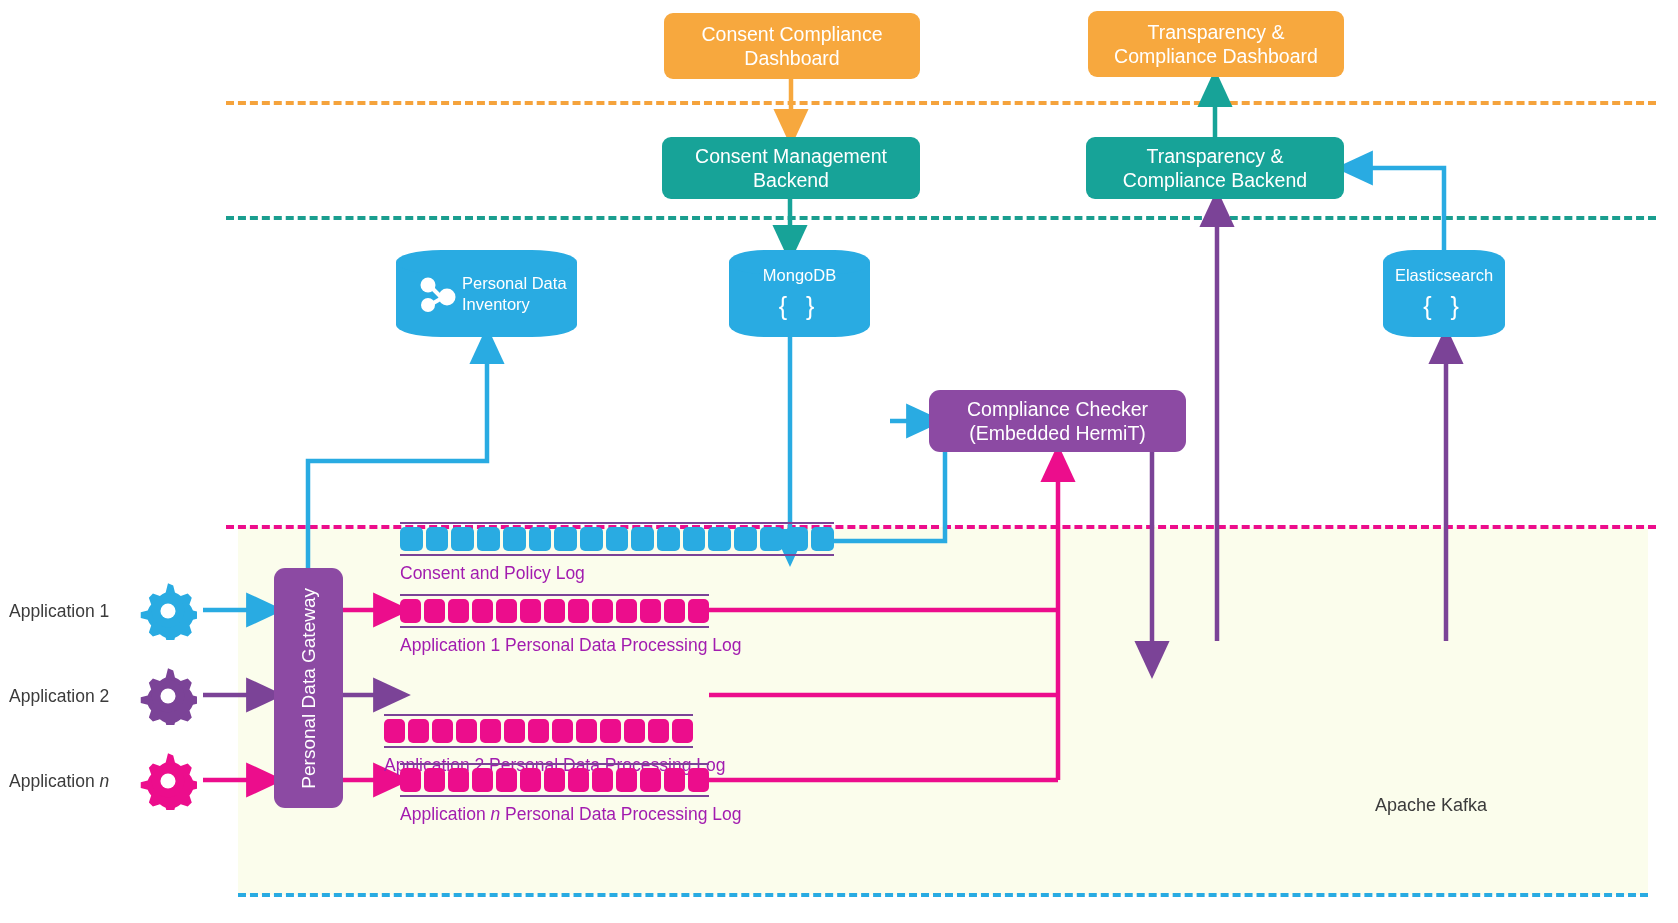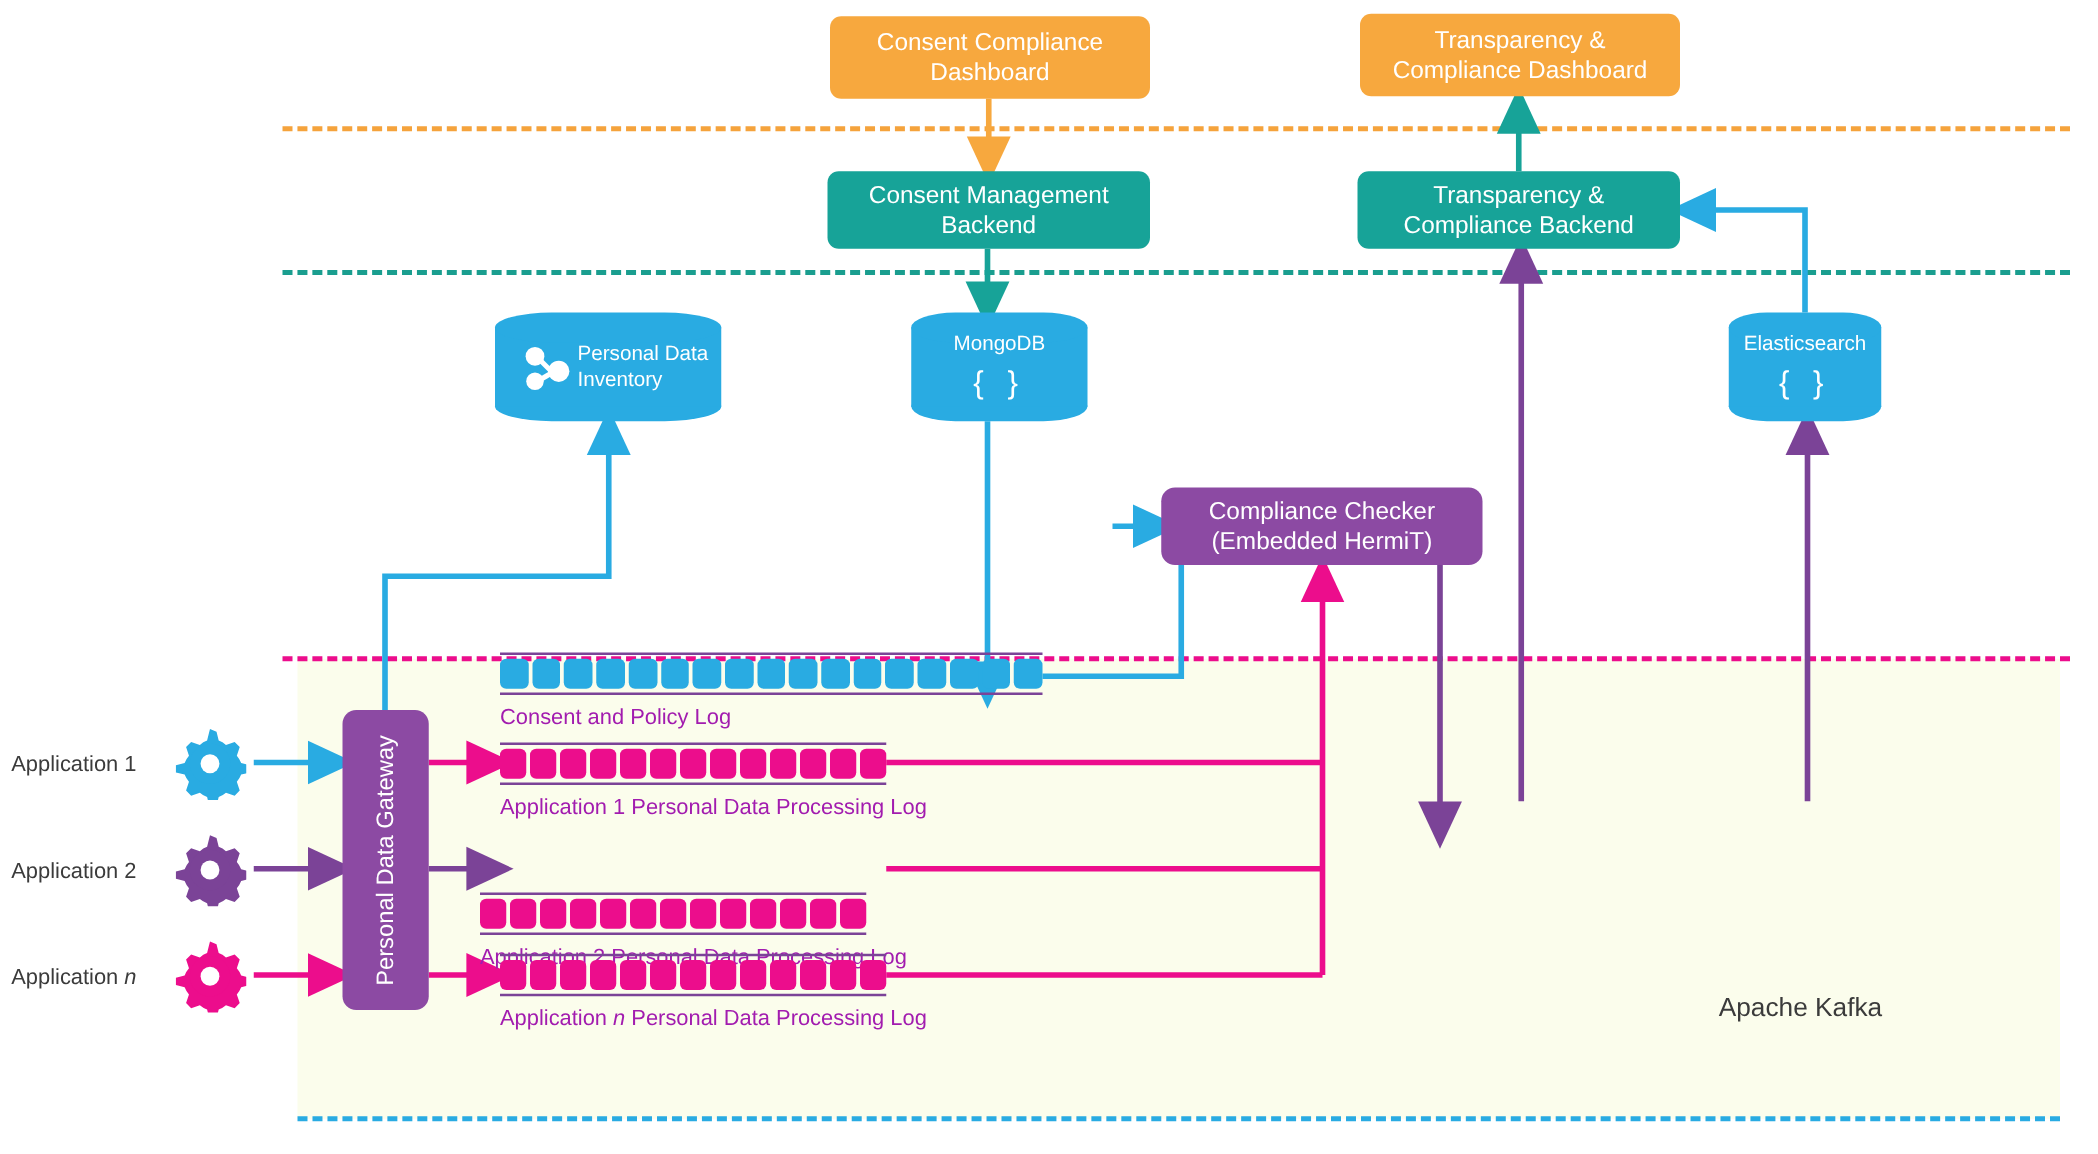--- a/index.html
+++ b/index.html
@@ -132,21 +132,21 @@
   .log .caption i{ font-style:italic;}
 
   #log-consent{ left:400px; top:522px; width:434px;}
   #log-app1{ left:400px; top:594px; width:309px;}
   #log-app2{ left:384px; top:676px; width:309px;margin-top:38px;}
   #log-app3{ left:400px; top:763px; width:309px;}
   #log-compliance{ left:1141px; top:636px; width:322px;}
 
   
   #kafka-label{
-    left:1375px; top:795px; color:#3b3b3b; font-size:21px;
+    left:1375px; top:795px; color:#3b3b3b; font-size:18px;
   }
 
   
   #arrows{ position:absolute; left:0; top:0; width:1678px; height:923px; pointer-events:none;}
 </style>
 </head>
 <body>
 
 <div id="canvas">
 

